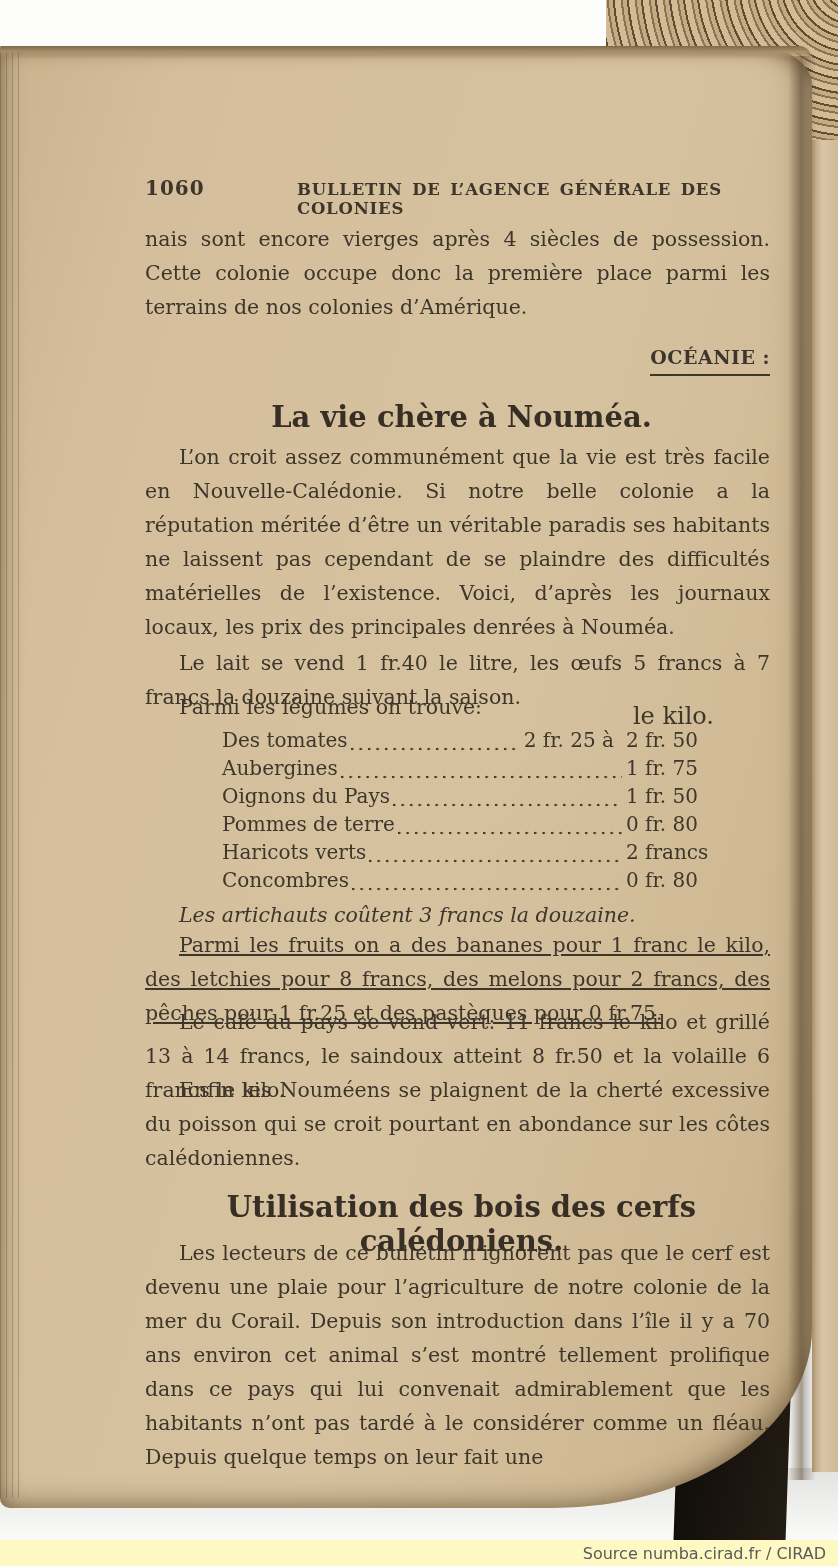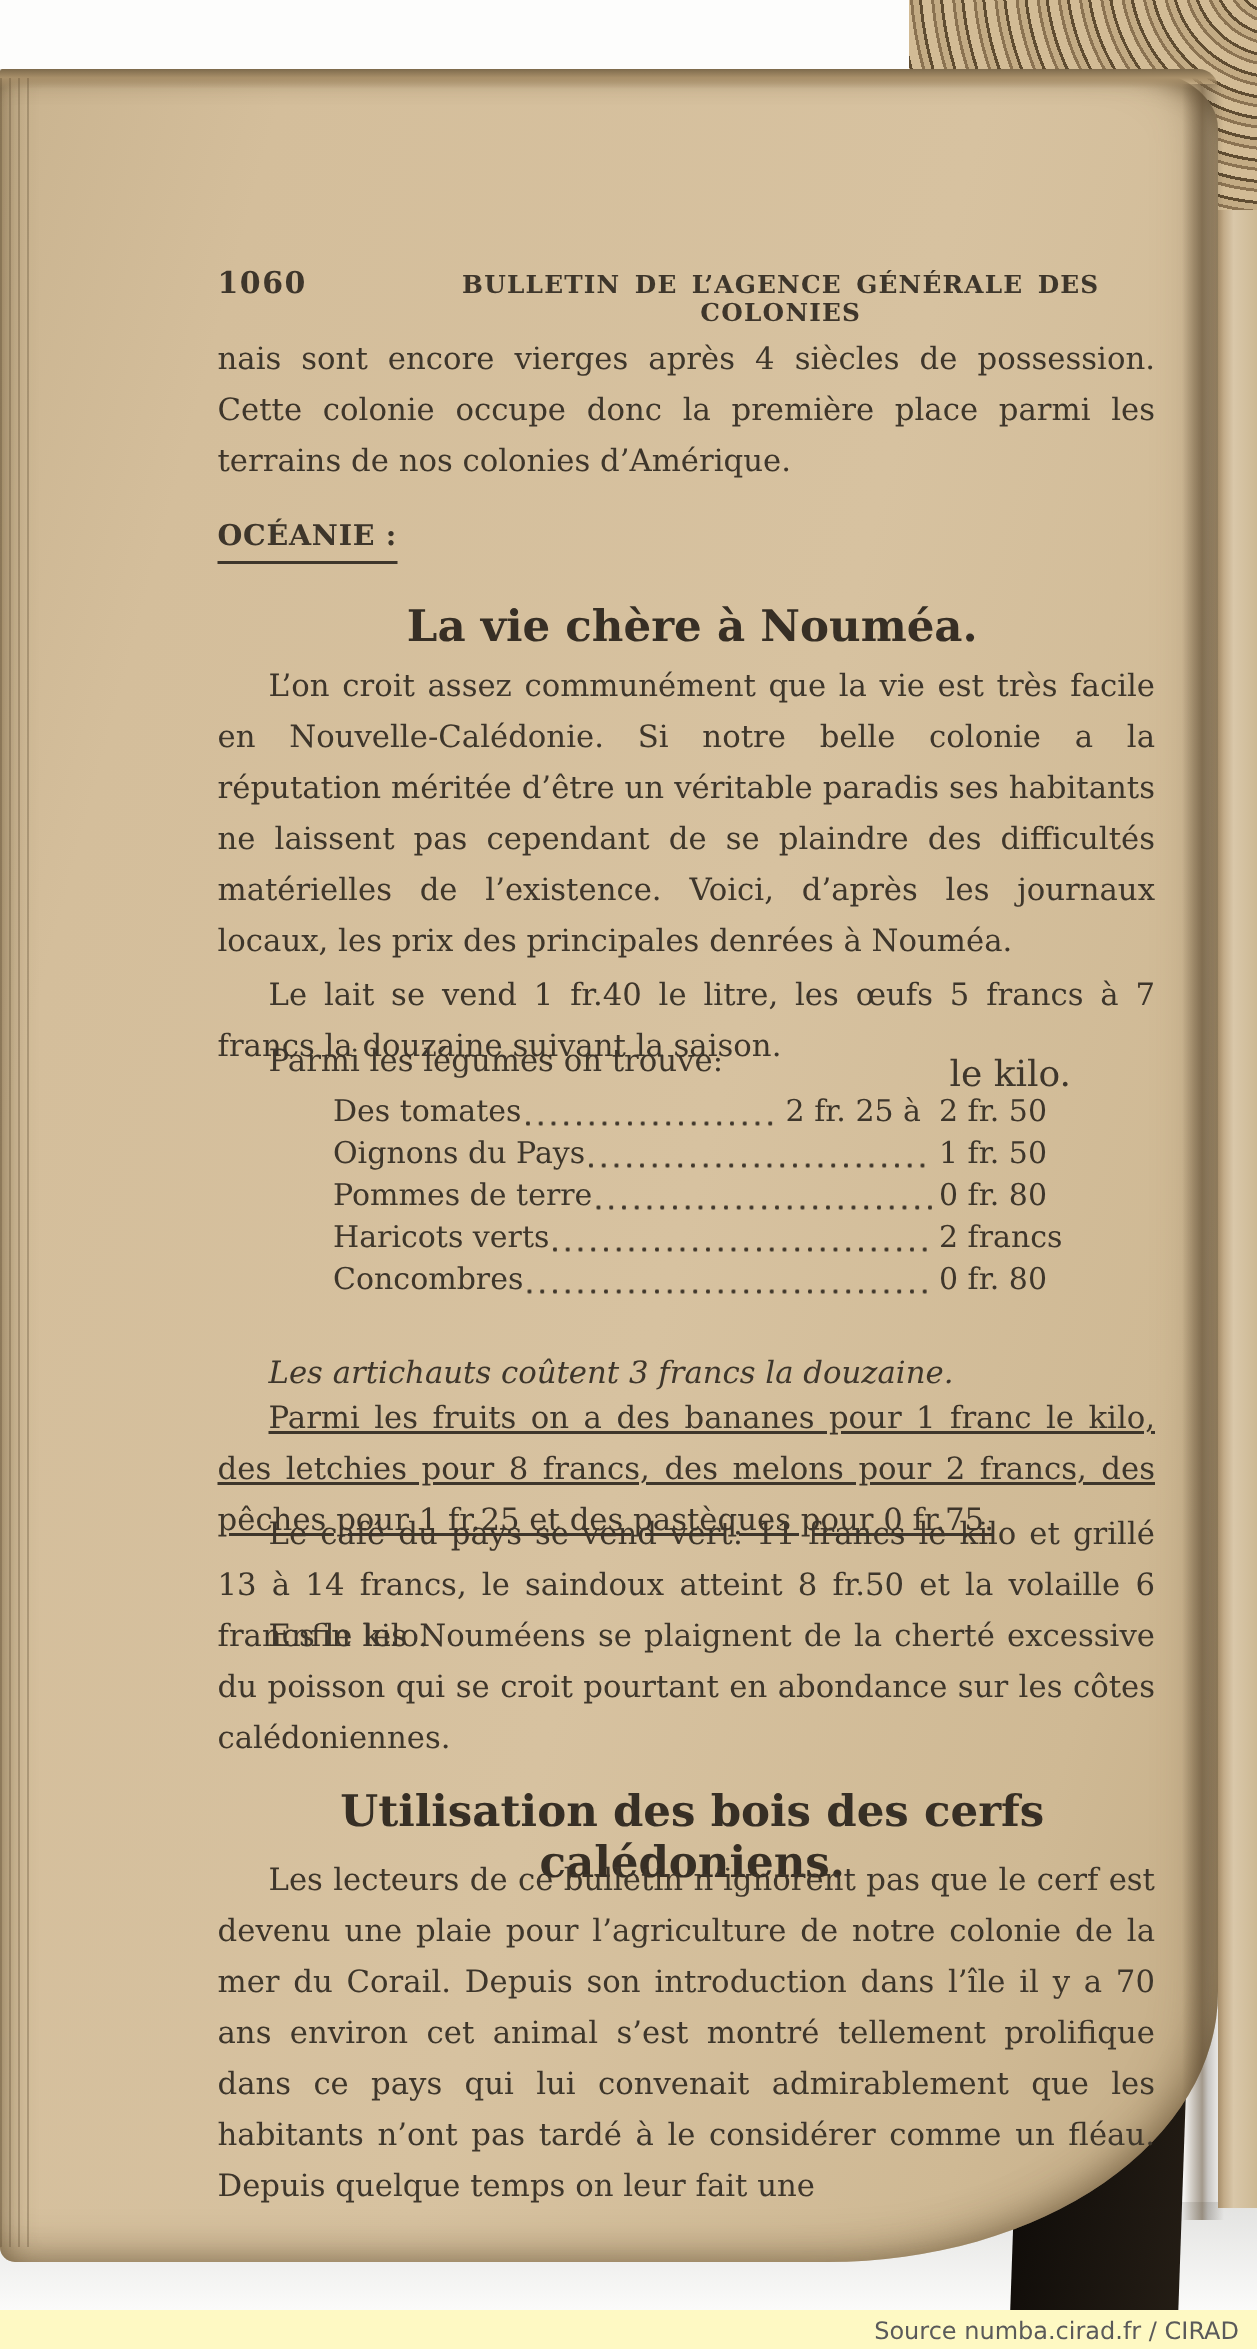--- a/index.html
+++ b/index.html
@@ -35,23 +35,23 @@
     border-radius:6px 56px 0 0;
     background:linear-gradient(180deg,#7d6a4c,#a9906a 45%,rgba(169,144,106,0));}
   .left-lines{position:absolute;left:0;top:6px;bottom:10px;width:24px;opacity:.65;
     background:repeating-linear-gradient(90deg,rgba(94,76,50,.5) 0 1.5px,rgba(0,0,0,0) 1.5px 6px);}
   
   .abs{position:absolute;left:145px;width:625px;gap:48px;}
   .para{font-size:20.5px;line-height:34px;text-align:justify;text-indent:34px;margin:0;}
   .no-indent{text-indent:0;}
   .page-header{display:flex;align-items:baseline;top:130px;}
   .page-number{width:104px;font-weight:bold;font-size:20px;letter-spacing:1px;}
-  .running-title{flex:1;text-align:center;font-weight:bold;font-size:16.5px;
+  .running-title{flex:1;font-weight:bold;font-size:16.5px;
     letter-spacing:.8px;padding-right:26px;word-spacing:3px;}
-  .section-label{top:300px;font-weight:bold;font-size:19px;letter-spacing:.5px;}
+  .section-label{top:300px;font-weight:bold;font-size:19px;letter-spacing:.5px;text-align:right;}
   .section-label .underlined{display:inline-block;border-bottom:2.5px solid #3e362b;padding-bottom:6px;}
   h2.center-head{margin:4px;text-align:center;font-size:29px;font-weight:bold;color:#372f25;}
   .kilo-head{top:656px;left:222px;width:492px;text-align:right;font-size:24px;padding-right:4px;}
   .price-table{top:682px;left:222px;width:492px;}
   .price-row{display:flex;align-items:baseline;height:28px;font-size:20px;white-space:nowrap;}
   .price-row .dots{flex:1 1 auto;height:4px;margin:0 4px 5px 2px;align-self:flex-end;
     background-image:radial-gradient(circle at 2px 2px,#41382c 1.25px,rgba(0,0,0,0) 1.6px);
     background-size:8.5px 4px;background-repeat:repeat-x;background-position:left bottom;}
   .price-row .mid{margin-right:12px;white-space:pre;}
   .price-row .mid:empty{display:none;margin:0;}
@@ -111,20 +111,26 @@
     <div class="abs kilo-head">le kilo.</div>
 
     <div class="abs price-table">
       <div class="price-row">
         <span class="label">Des tomates</span>
         <span class="dots"></span>
         <span class="mid">2 fr. 25 à</span>
         <span class="price">2 fr. 50</span>
       </div>
       <div class="price-row">
+        <span class="label">Aubergines</span>
+        <span class="dots"></span>
+
+        <span class="price">1 fr. 75</span>
+      </div>
+      <div class="price-row">
         <span class="label">Oignons du Pays</span>
         <span class="dots"></span>
 
         <span class="price">1 fr. 50</span>
       </div>
       <div class="price-row">
         <span class="label">Pommes de terre</span>
         <span class="dots"></span>
 
         <span class="price">0 fr. 80</span>

